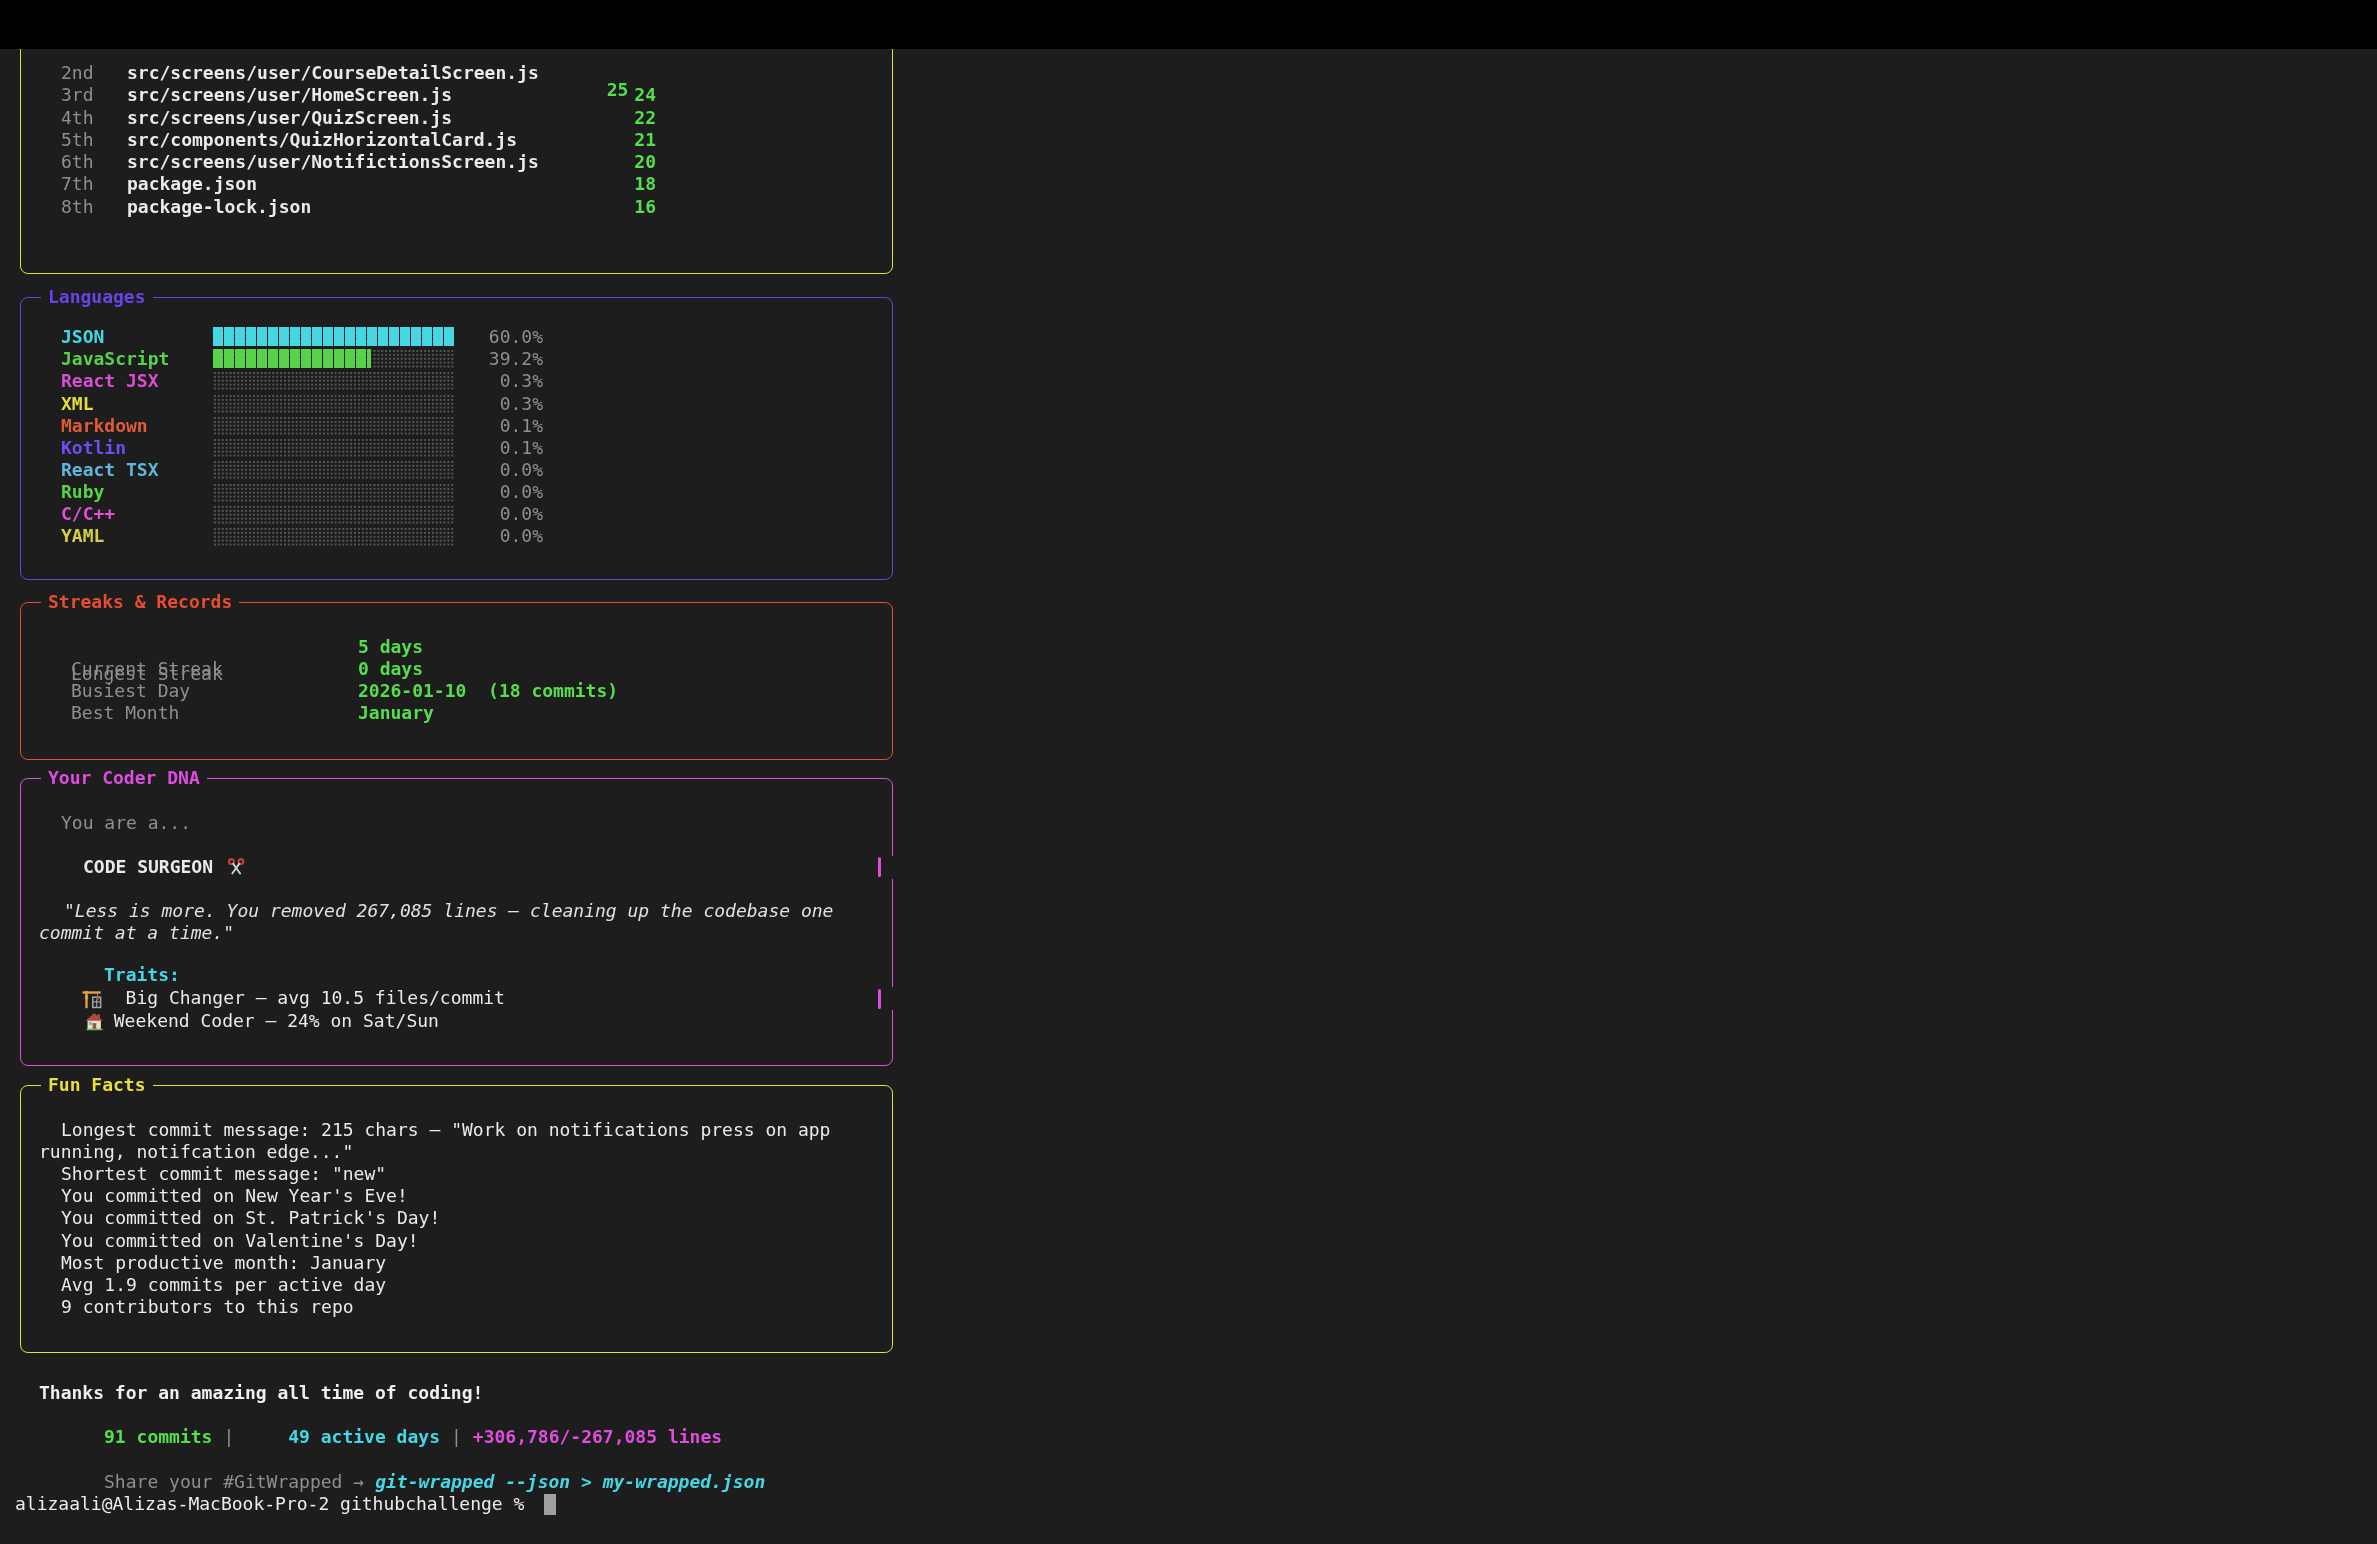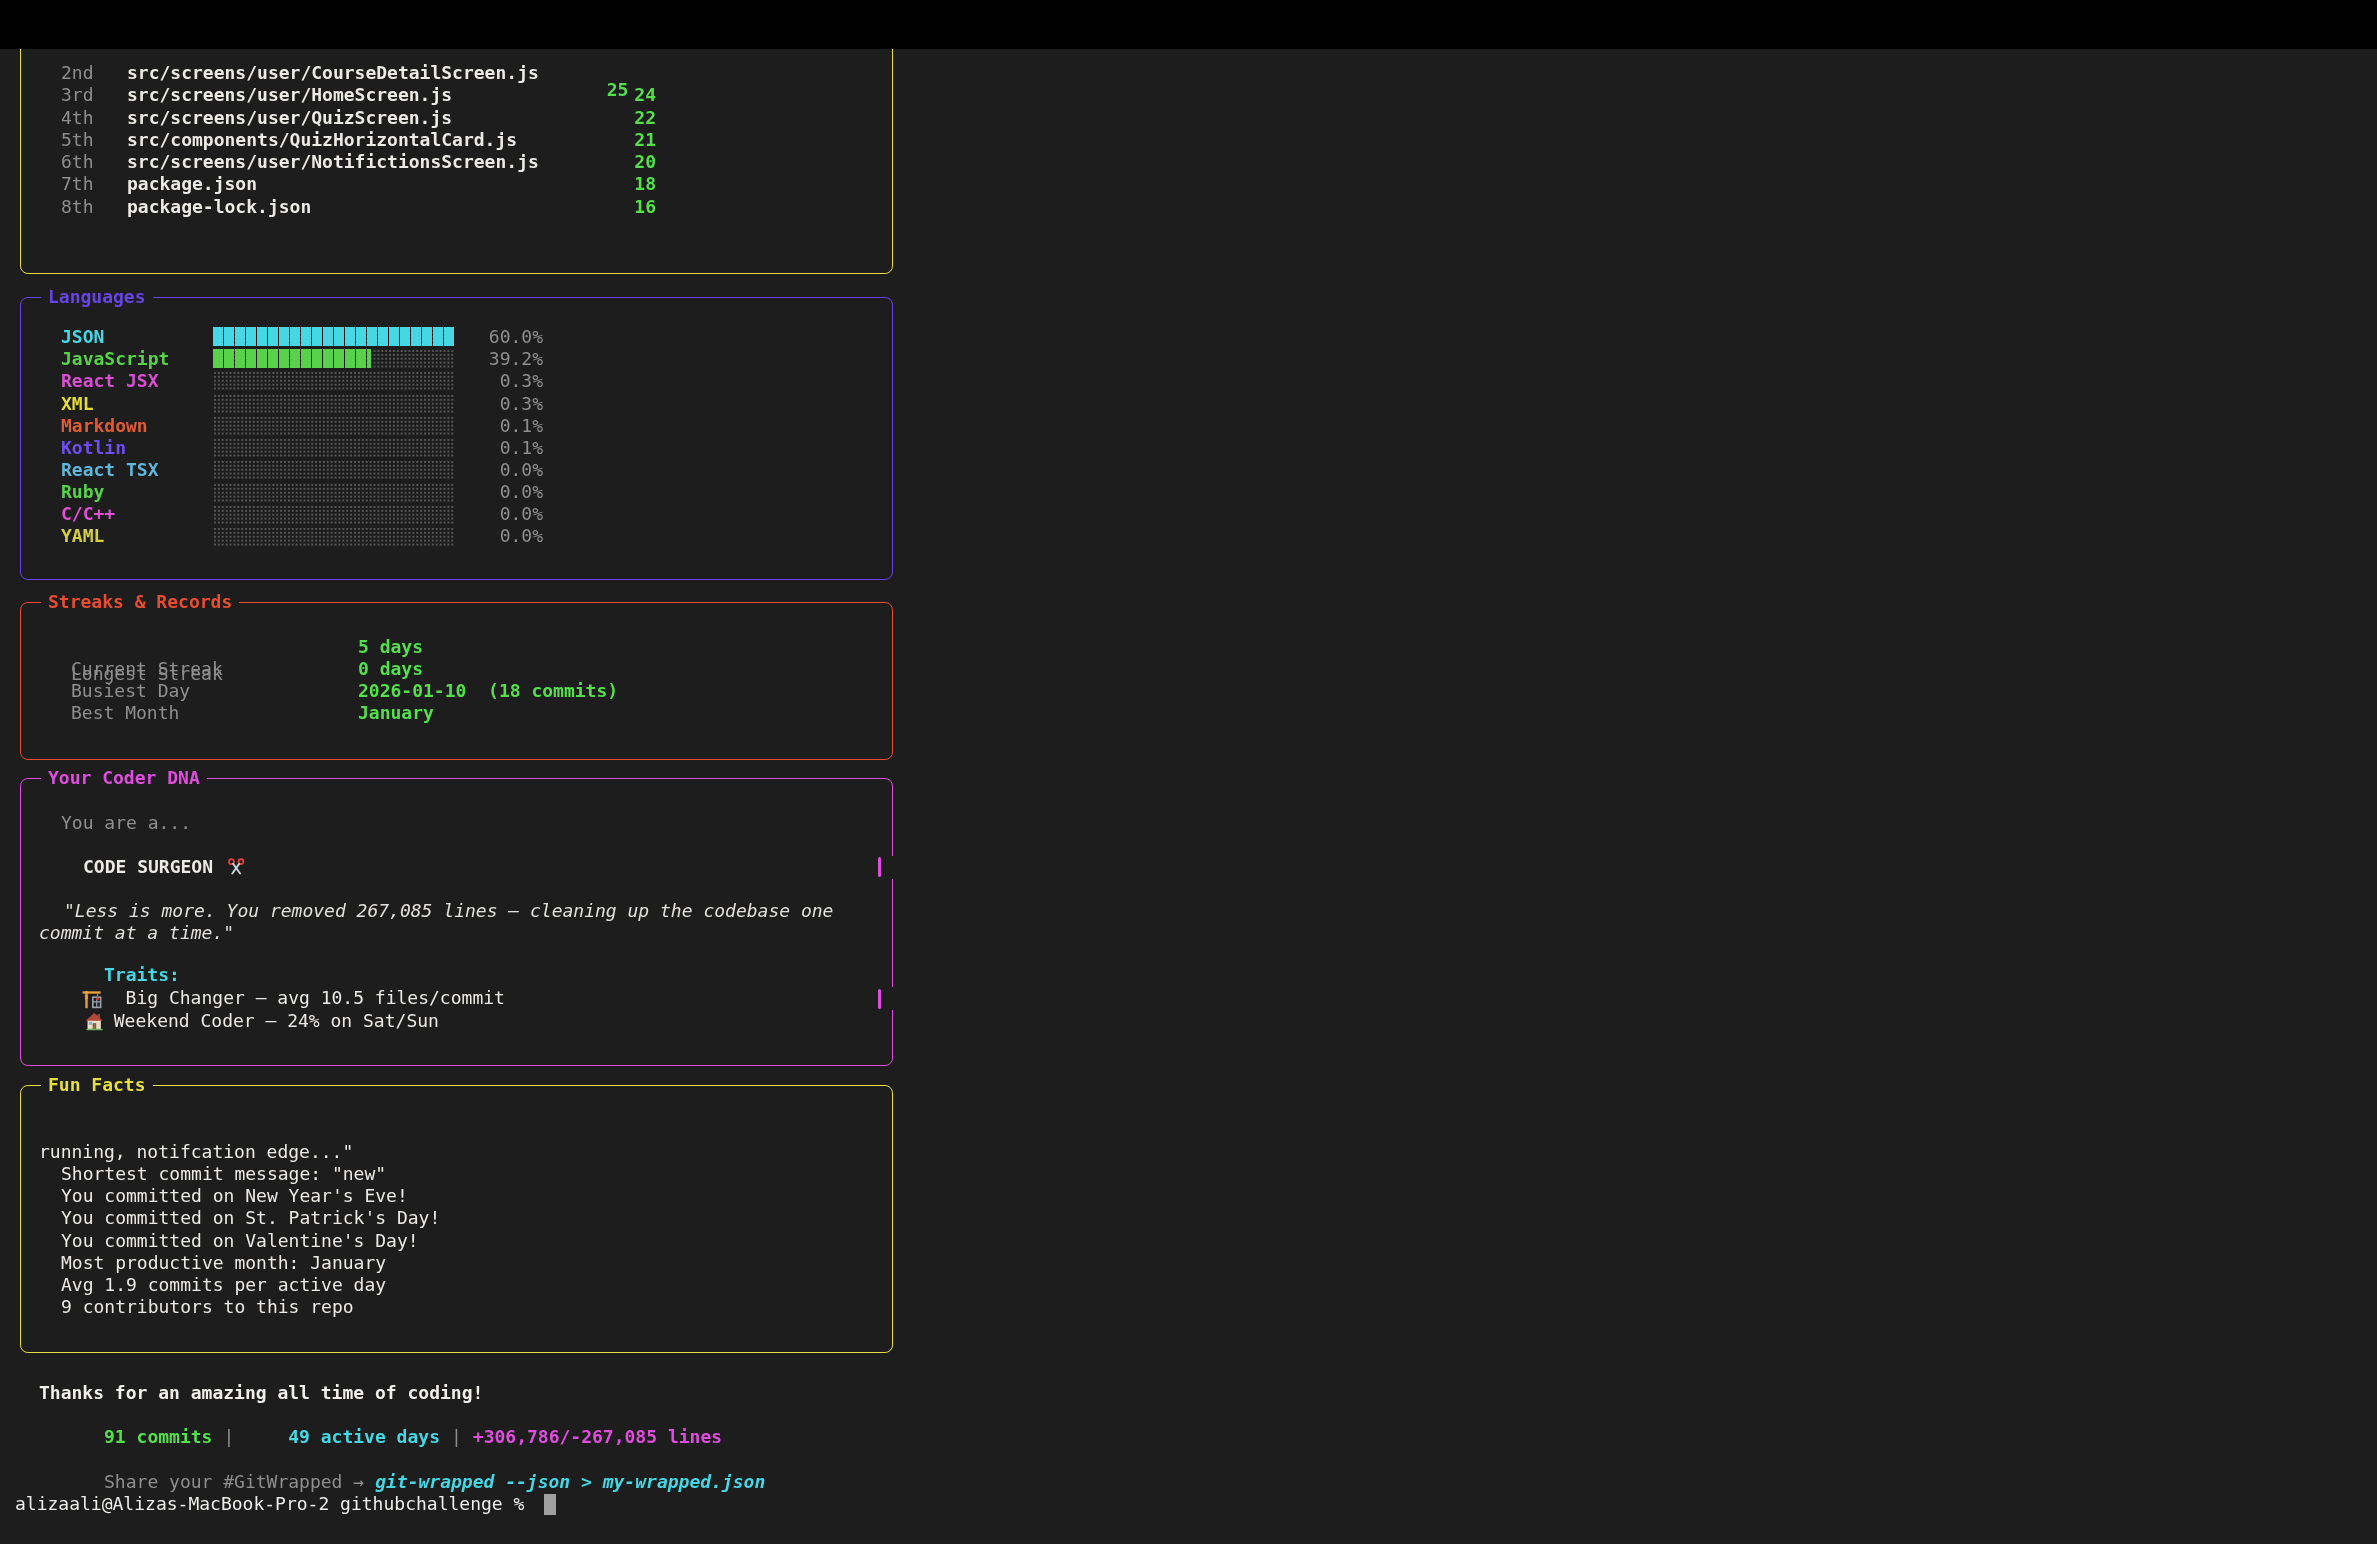--- a/index.html
+++ b/index.html
@@ -173,20 +173,21 @@
       <div class="bar" style="top: 478px;"></div>
       <div class="line pct" style="top: 476px; left: 461px; width: 82px; text-align: right;">0.0%</div>
       <div class="line streak-label" style="top: 614px; left: 71px;">Longest Streak</div>
       <div class="line streak-value" style="top: 587px; left: 358px;">5 days</div>
       <div class="line streak-label" style="top: 609px; left: 71px;">Current Streak</div>
       <div class="line streak-value" style="top: 609px; left: 358px;">0 days</div>
       <div class="line streak-label" style="top: 631px; left: 71px;">Busiest Day</div>
       <div class="line streak-value" style="top: 631px; left: 358px;">2026-01-10  (18 commits)</div>
       <div class="line streak-label" style="top: 653px; left: 71px; text-align: center;">Best Month</div>
       <div class="line streak-value" style="top: 653px; left: 358px;">January</div>
+      <div class="line white" style="top: 1070px; left: 61px;">Longest commit message: 215 chars — "Work on notifications press on app</div>
       <div class="line white" style="top: 1092px; left: 39px;">running, notifcation edge..."</div>
       <div class="line white" style="top: 1114px; left: 61px;">Shortest commit message: "new"</div>
       <div class="line white" style="top: 1136px; left: 61px;">You committed on New Year's Eve!</div>
       <div class="line white" style="top: 1158px; left: 61px;">You committed on St. Patrick's Day!</div>
       <div class="line white" style="top: 1181px; left: 61px;">You committed on Valentine's Day!</div>
       <div class="line white" style="top: 1203px; left: 61px;">Most productive month: January</div>
       <div class="line white" style="top: 1225px; left: 61px;">Avg 1.9 commits per active day</div>
       <div class="line white" style="top: 1247px; left: 61px;">9 contributors to this repo</div>
     </div>
 </div>

